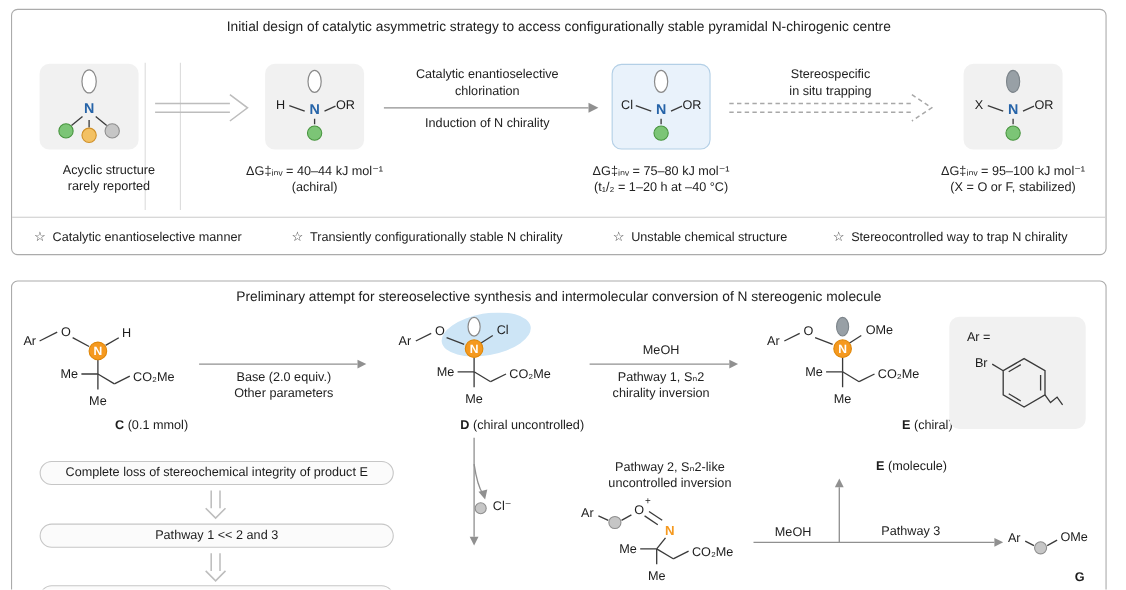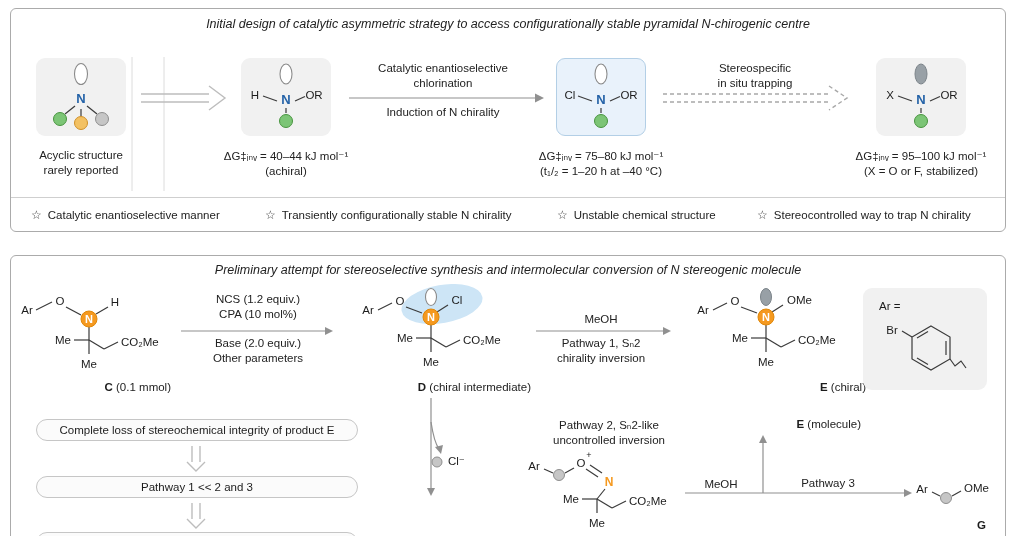--- a/index.html
+++ b/index.html
@@ -3,21 +3,21 @@
 <meta charset="utf-8">
 <style>
   * { margin:0; padding:0; box-sizing:border-box; }
   html,body { width:1024px; height:536px; }
   body {
     position:relative; overflow:hidden; background:#ffffff;
     font-family:"Liberation Sans","DejaVu Sans",sans-serif;
     color:#1c1c1c; font-size:11.5px;
   }
   .panel { position:absolute; border:1px solid #ababab; border-radius:6px; background:#fff; }
-  .ptitle { position:absolute; left:0; width:100%; text-align:center; font-size:12.5px; color:#222;font-style:italic; }
+  .ptitle { position:absolute; left:0; width:100%; text-align:center; font-size:12.5px; color:#222; }
   .txt { position:absolute; text-align:center; line-height:14.5px; color:#222; }
   .lbl { position:absolute; text-align:right; line-height:14px; color:#1c1c1c; }
   .b { font-weight:bold; }
   .mol-box { position:absolute; width:90px; height:78px; background:#f1f1f1; border-radius:9px; }
   .mol-box.blue { background:#e9f2fb; border:1px solid #b3cfe6; }
   .gray-card { position:absolute; background:#f1f1f1; border-radius:9px; }
   .pill { position:absolute; border:1px solid #c6c6c6; border-radius:11px; background:#fbfbfb;
           text-align:center; line-height:20px; height:22px; }
   .fnote { position:absolute; top:199px; white-space:nowrap; color:#222; }
   .fnote .star { margin-right:6px; color:#444; font-size:12px; }
@@ -75,21 +75,21 @@
       <ellipse class="lp-open" cx="45" cy="16" rx="6.5" ry="10.5"></ellipse>
       <line class="bond" x1="39" y1="48" x2="29" y2="56"></line>
       <line class="bond" x1="45" y1="51" x2="45" y2="58"></line>
       <line class="bond" x1="51" y1="48" x2="61" y2="56"></line>
       <circle class="ball-green" cx="24" cy="61" r="6.5"></circle>
       <circle class="ball-amber" cx="45" cy="65" r="6.5"></circle>
       <circle class="ball-gray" cx="66" cy="61" r="6.5"></circle>
       <text class="atom-n" x="45" y="45">N</text>
     </svg>
   </div>
-  <div class="txt" style="left:0;top:139px;width:140px">
+  <div class="txt" style="left:18px;top:139px;width:140px">
     <span style="display:block">Acyclic structure</span>
     <span style="display:block">rarely reported</span>
   </div>
 
   <div class="mol-box" style="left:230px;top:49px">
     <svg width="90" height="78" viewBox="0 0 90 78">
       <ellipse class="lp-open" cx="45" cy="16" rx="6" ry="10"></ellipse>
       <line class="bond" x1="22" y1="38" x2="36" y2="43"></line>
       <line class="bond" x1="54" y1="43" x2="64" y2="38.5"></line>
       <line class="bond" x1="45" y1="50" x2="45" y2="55"></line>
@@ -223,24 +223,20 @@
     <text class="n-label" x="74" y="31">N</text>
     <text class="atom" x="100" y="14">H</text>
     <text class="atom" x="48" y="52">Me</text>
     <text class="atom" x="74" y="76">Me</text>
     <text class="astart" x="106" y="54">CO₂Me</text>
   </svg>
   <div class="lbl" style="left:0;top:124px;width:160px">
     <span class="b">C</span><span> (0.1 mmol)</span>
   </div>
 
-  <div class="txt" style="left:147px;top:36px;width:200px">
-    <span style="display:block">NCS (1.2 equiv.)</span>
-    <span style="display:block">CPA (10 mol%)</span>
-  </div>
   <div class="txt" style="left:147px;top:80px;width:200px">
     <span style="display:block">Base (2.0 equiv.)</span>
     <span style="display:block">Other parameters</span>
   </div>
 
   <svg class="overlay" style="left:345px;top:28px" width="160" height="105" viewBox="0 0 160 105">
     <ellipse class="hl" cx="86" cy="20" rx="41" ry="19" transform="rotate(-10 86 20)"></ellipse>
     <line class="bond" x1="22" y1="26" x2="36" y2="19"></line>
     <line class="bond" x1="50" y1="23" x2="66" y2="29"></line>
     <line class="bond" x1="81" y1="28" x2="92" y2="21"></line>
@@ -253,21 +249,21 @@
     <circle class="n-disc" cx="75" cy="33" r="8"></circle>
     <text class="atom" x="12" y="30">Ar</text>
     <text class="atom" x="44" y="21">O</text>
     <text class="n-label" x="75" y="37">N</text>
     <text class="atom" x="101" y="20">Cl</text>
     <text class="atom" x="49" y="58">Me</text>
     <text class="atom" x="75" y="82">Me</text>
     <text class="astart" x="107" y="60">CO₂Me</text>
   </svg>
   <div class="lbl" style="left:320px;top:124px;width:200px">
-    <span class="b">D</span><span> (chiral intermediate)</span>
+    <span class="b">D</span><span> (chiral uncontrolled)</span>
   </div>
 
   <div class="txt" style="left:490px;top:56px;width:200px">
     <span style="display:block">MeOH</span>
   </div>
   <div class="txt" style="left:490px;top:80px;width:200px">
     <span style="display:block">Pathway 1, Sₙ2</span>
     <span style="display:block">chirality inversion</span>
   </div>
 

